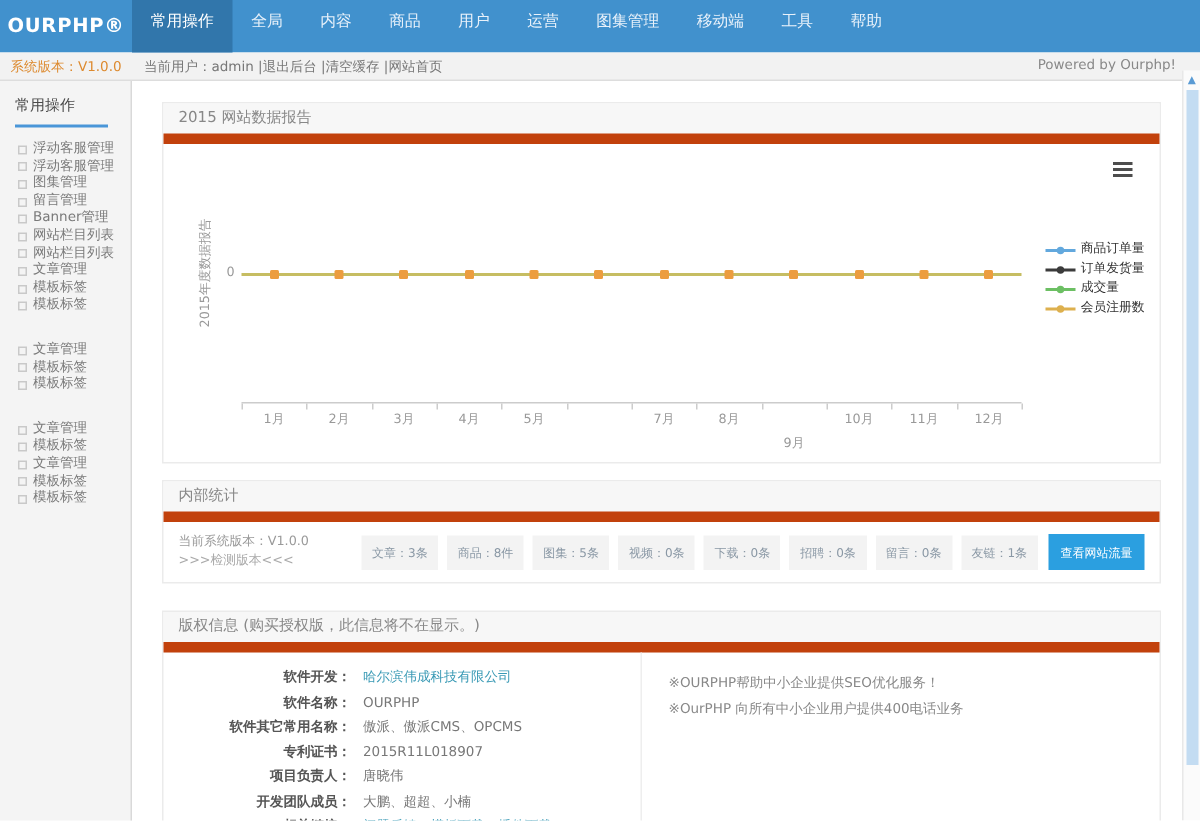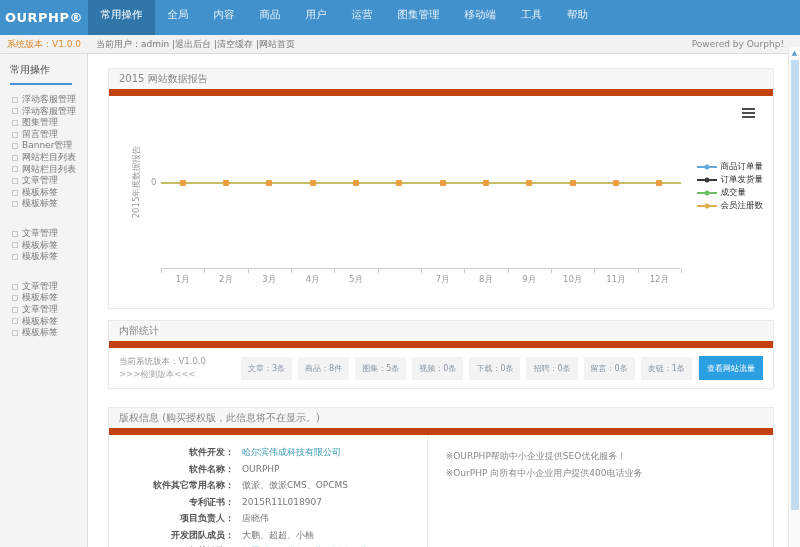--- a/index.html
+++ b/index.html
@@ -227,21 +227,21 @@
             <div class="tick" style="left: 100%;"></div>
           </div>
         <div class="xlabels" id="xlabels">
             <div class="xlabel" style="left: 4.167%;">1月</div>
             <div class="xlabel" style="left: 12.5%;">2月</div>
             <div class="xlabel" style="left: 20.833%;">3月</div>
             <div class="xlabel" style="left: 29.167%;">4月</div>
             <div class="xlabel" style="left: 37.5%;">5月</div>
             <div class="xlabel" style="left: 54.167%;">7月</div>
             <div class="xlabel" style="left: 62.5%;">8月</div>
-            <div class="xlabel" style="left: 70.833%;">9月</div>
+            <div class="xlabel" style="left: 70.833%; margin-top: 16px;">9月</div>
             <div class="xlabel" style="left: 79.167%;">10月</div>
             <div class="xlabel" style="left: 87.5%;">11月</div>
             <div class="xlabel" style="left: 95.833%;">12月</div>
           </div>
         <div class="legend" id="legend">
             <div class="legend-item">
               <span class="legend-icon">
                 <span class="l" style="background: rgb(98, 168, 221);"></span>
                 <span class="d" style="background: rgb(98, 168, 221);"></span>
               </span>

